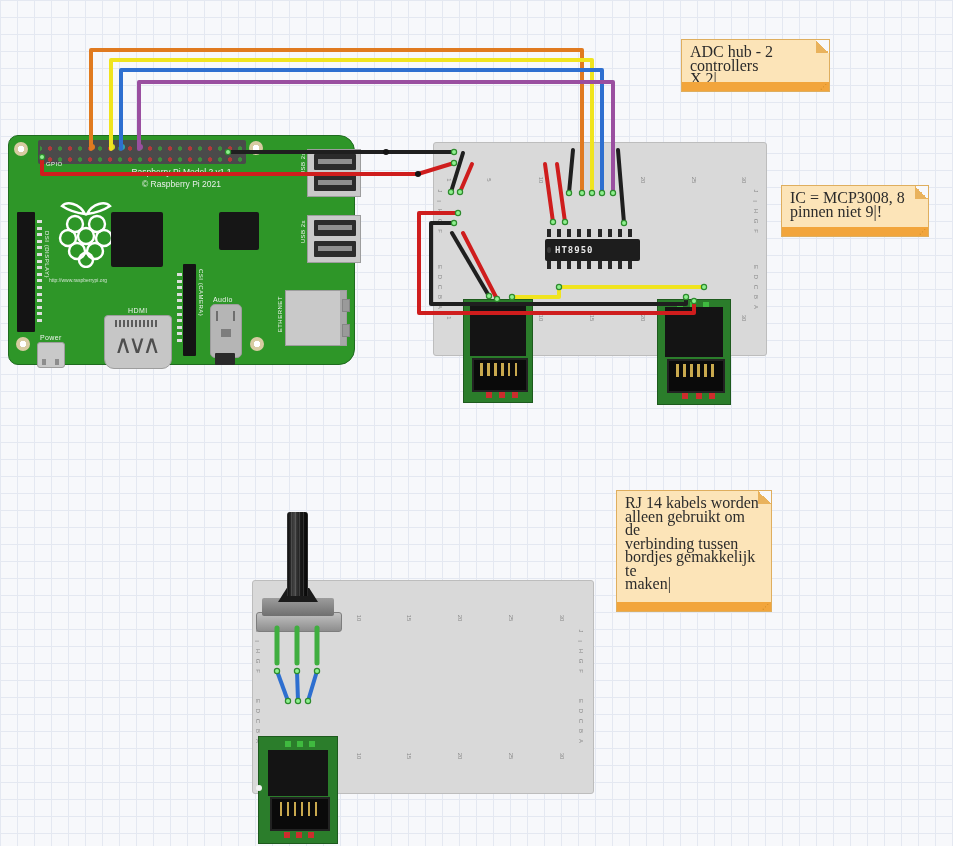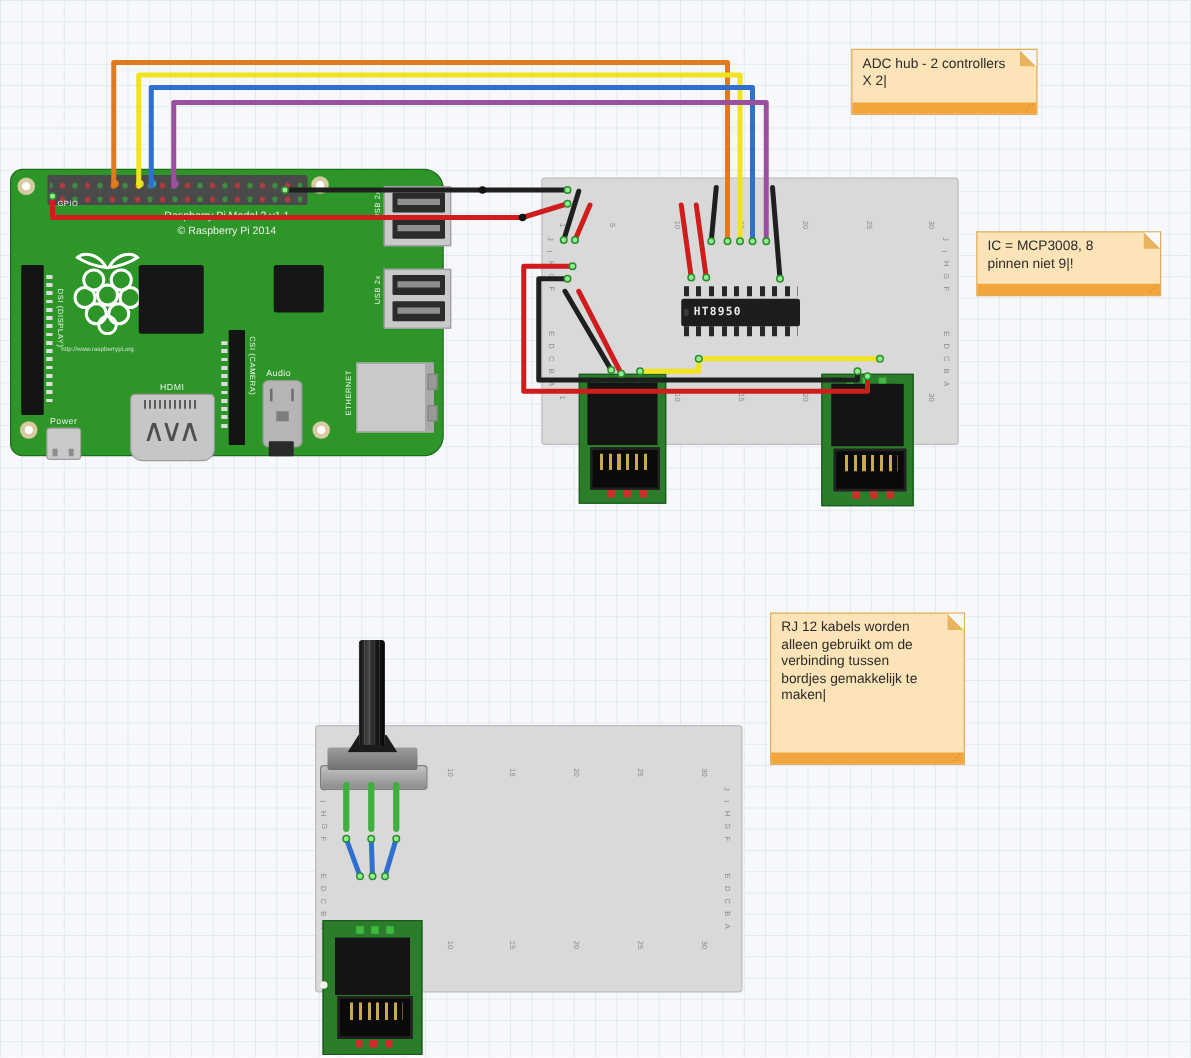--- a/index.html
+++ b/index.html
@@ -62,42 +62,42 @@
   
   .pot{position:absolute;z-index:9;}
   .pot-shaft{position:absolute;left:31px;top:0;width:21px;height:84px;border-radius:3px 3px 0 0;
     background:linear-gradient(90deg,#0c0c0c,#454545 35%,#181818 65%,#060606);
     background-image:repeating-linear-gradient(90deg,rgba(255,255,255,.14) 0 1px,transparent 1px 4px),linear-gradient(90deg,#0c0c0c,#454545 35%,#181818 65%,#060606);}
   .pot-flare{position:absolute;left:22px;top:76px;width:40px;height:14px;background:#1b1b1b;clip-path:polygon(22% 0,78% 0,100% 100%,0 100%);}
   .pot-body{position:absolute;left:6px;top:86px;width:72px;height:18px;background:linear-gradient(#9d9d9d,#6f6f6f);border-radius:2px;}
   .pot-base{position:absolute;left:0;top:100px;width:84px;height:18px;background:linear-gradient(#c2c2c2,#8d8d8d);border:1px solid #7d7d7d;border-radius:3px;}
   
   .note{position:absolute;background:#fce4b8;border:1px solid #dfae5e;z-index:40;box-sizing:border-box;}
-  .note-text{position:absolute;left:8px;top:5px;right:8px;font-size:11px;line-height:13.5px;color:#2b2b2b;white-space:pre-line;}
+  .note-text{position:absolute;left:8px;top:5px;right:8px;font-size:16px;line-height:13.5px;color:#2b2b2b;white-space:pre-line;font-family:Liberation Serif, serif;}
   .note-bar{position:absolute;left:0;right:0;bottom:0;height:9px;background:#f2a53c;}
   .note-fold{position:absolute;top:0;right:0;width:13px;height:13px;background:linear-gradient(225deg,#f7f8fb 50%,#e9b25c 50%);}
   .note-grip{position:absolute;right:2px;bottom:0;font-size:7px;line-height:9px;color:#b97d1e;}
   #wire-svg{position:absolute;left:0;top:0;z-index:30;pointer-events:none;}
 </style>
 </head>
 <body>
 
 <div id="canvas">
 
   <div class="pi">
     <div class="gpio-strip">
       <div class="gpio-pins"></div>
     </div>
     <div class="pinlight" style="left:80px;top:8px;background:#e07a1f;"></div>
     <div class="pinlight" style="left:100px;top:8px;background:#d8e01f;"></div>
     <div class="pinlight" style="left:110px;top:8px;background:#2fa0b0;"></div>
     <div class="pinlight" style="left:128px;top:8px;background:#9a4fa0;"></div>
     <span class="pi-label" style="left:37px;top:25px;">GPIO</span>
     <div class="pi-title">Raspberry Pi Model 2 v1.1</div>
-    <div class="pi-copy">© Raspberry Pi 2014</div>
+    <div class="pi-copy">© Raspberry Pi 2021</div>
 
     <svg class="logo" viewBox="0 0 62 70">
       <g fill="none" stroke="#ffffff" stroke-width="2.4">
         <path d="M30 16 C24 5 12 3 7 8 C13 12 22 15 30 16 Z"></path>
         <path d="M32 16 C38 5 50 3 55 8 C49 12 40 15 32 16 Z"></path>
         <circle cx="20" cy="26" r="8"></circle>
           <circle cx="42" cy="26" r="8"></circle>
         <circle cx="13" cy="40" r="8"></circle>
           <circle cx="31" cy="38" r="8"></circle>
           <circle cx="49" cy="40" r="8"></circle>
@@ -326,21 +326,21 @@
     <div class="note-fold"></div>
     <div class="note-text">IC = MCP3008, 8
 pinnen niet 9|!</div>
     <div class="note-bar"></div>
     <div class="note-grip">⋰</div>
   </div>
 
 
   <div class="note" style="left:616px;top:490px;width:156px;height:122px;">
     <div class="note-fold"></div>
-    <div class="note-text">RJ 12 kabels worden
+    <div class="note-text">RJ 14 kabels worden
 alleen gebruikt om de
 verbinding tussen
 bordjes gemakkelijk te
 maken|</div>
     <div class="note-bar"></div>
     <div class="note-grip">⋰</div>
   </div>
 
 <span class="bblabel" style="left: 446.5px; top: 177px;">1</span>
     <span class="bblabel" style="left: 446.5px; top: 315px;">1</span>

